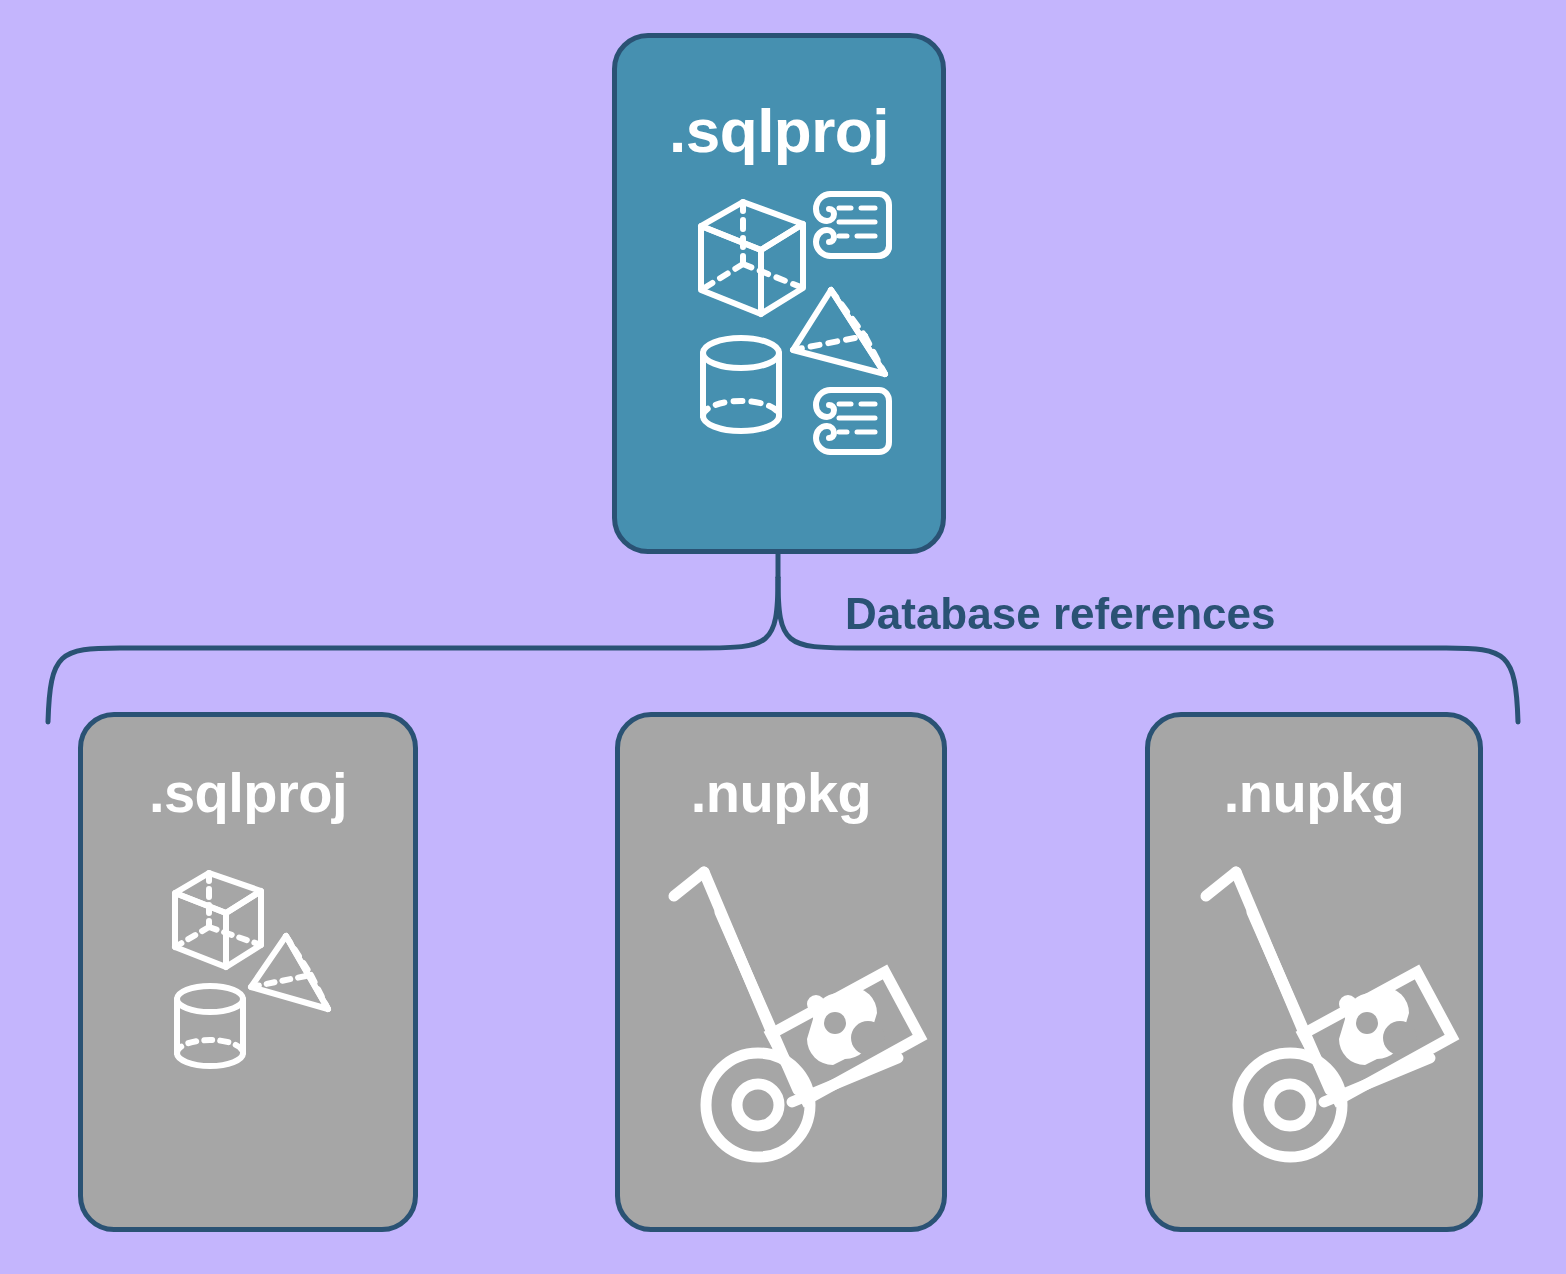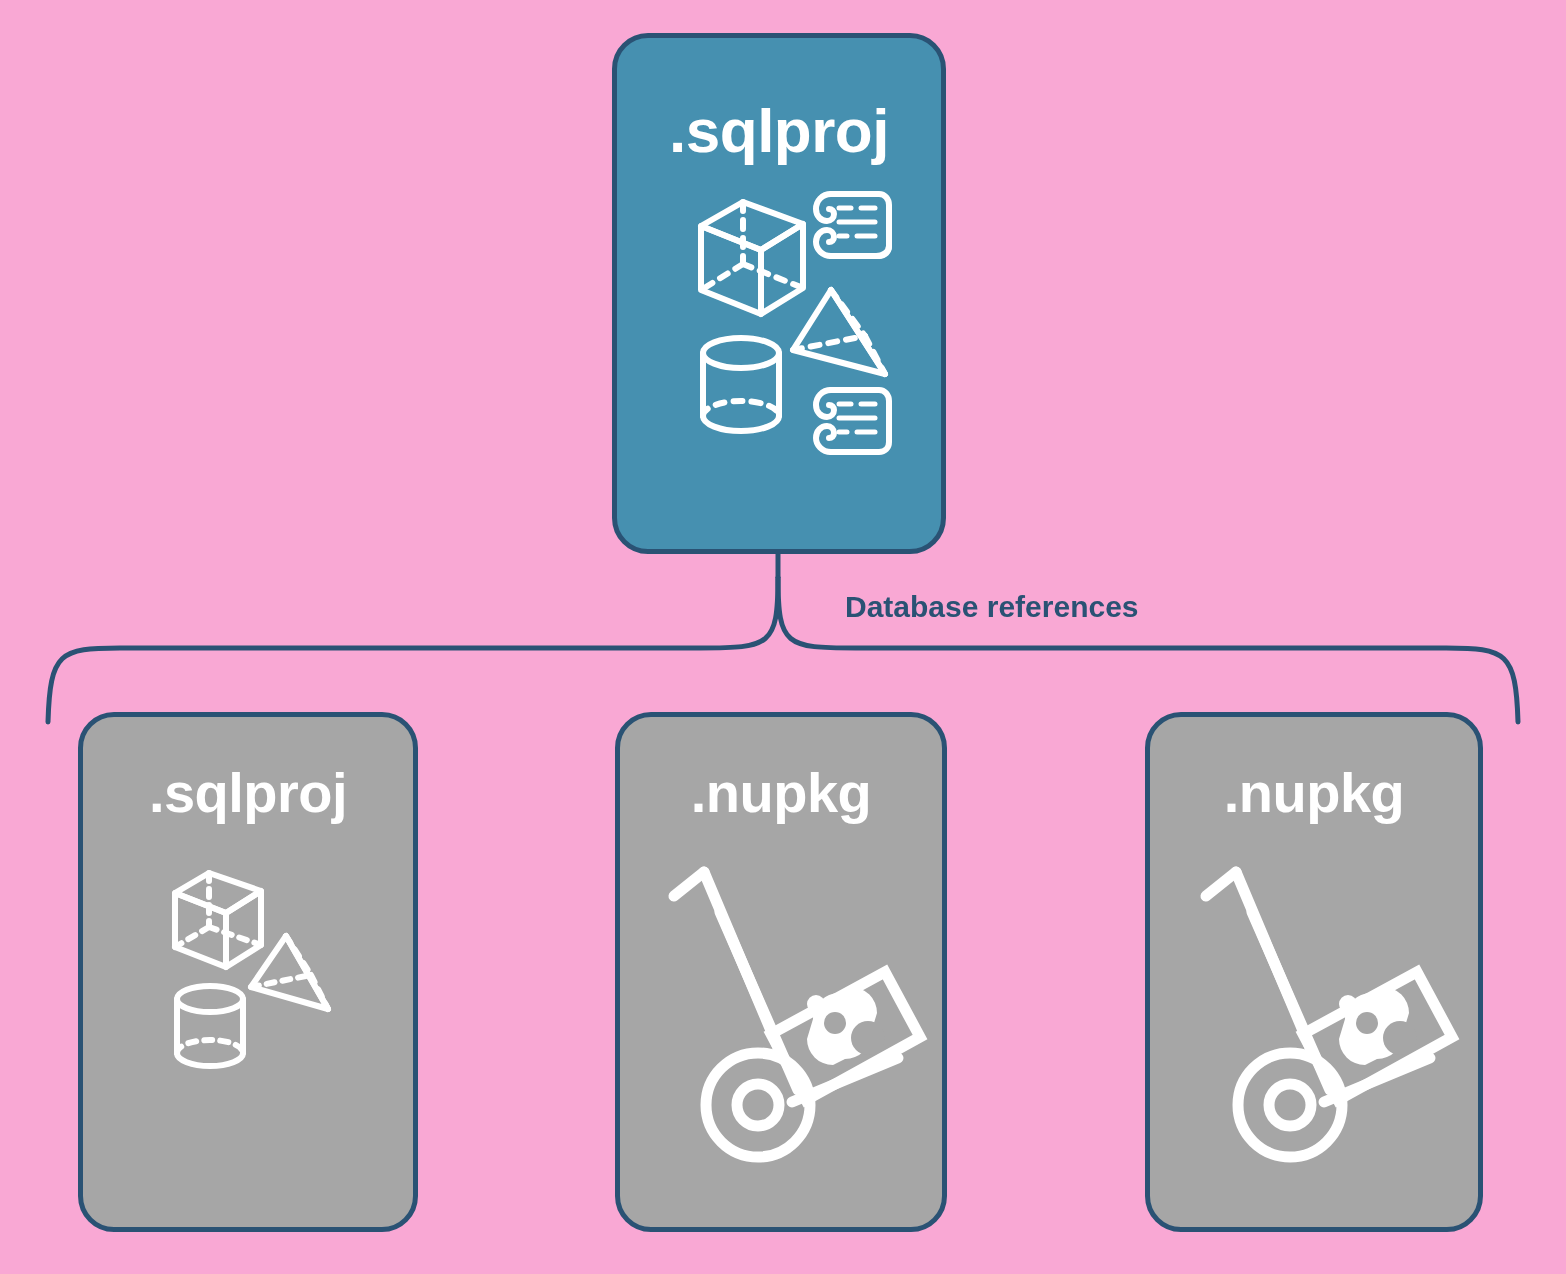--- a/index.html
+++ b/index.html
@@ -8,21 +8,21 @@
     padding: 0;
     background: #ffffff;
   }
   body {
     font-family: "Liberation Sans", sans-serif;
   }
   #stage {
     position: relative;
     width: 1566px;
     height: 1274px;
-    background: #f9a8d4;
+    background: #c4b5fd;
     overflow: hidden;
   }
   .svg-layer {
     position: absolute;
     left: 0;
     top: 0;
     width: 1566px;
     height: 1274px;
   }
   .node-card {
@@ -136,21 +136,21 @@
           <path d="M244,236 L258,236" stroke-width="5"></path>
           <path d="M222,250 L258,250" stroke-width="5"></path>
           <path d="M222,264 L230,264" stroke-width="5"></path>
           <path d="M240,264 L258,264" stroke-width="5"></path>
         </g>
 
       </g>
     </svg>
   </div>
 
-  <div class="label-text" style="left:845px; top:592px; font-size:30px;">Database references</div>
+  <div class="label-text" style="left:845px; top:592px; font-size:44px;">Database references</div>
 
   <div class="node-card gray" style="left:78px; top:712px; width:340px; height:520px;">
 
     <div class="card-title" style="top:48px; font-size:56px;">.sqlproj</div>
 
     <svg class="card-icons" style="top:140px; height:230px;" viewBox="0 0 340 230">
       <g fill="none" stroke="#ffffff" stroke-width="6" stroke-linecap="round" stroke-linejoin="round">
 
         <g>
           <path d="M92,36 L126,16 L178,34 L143,56 Z"></path>

